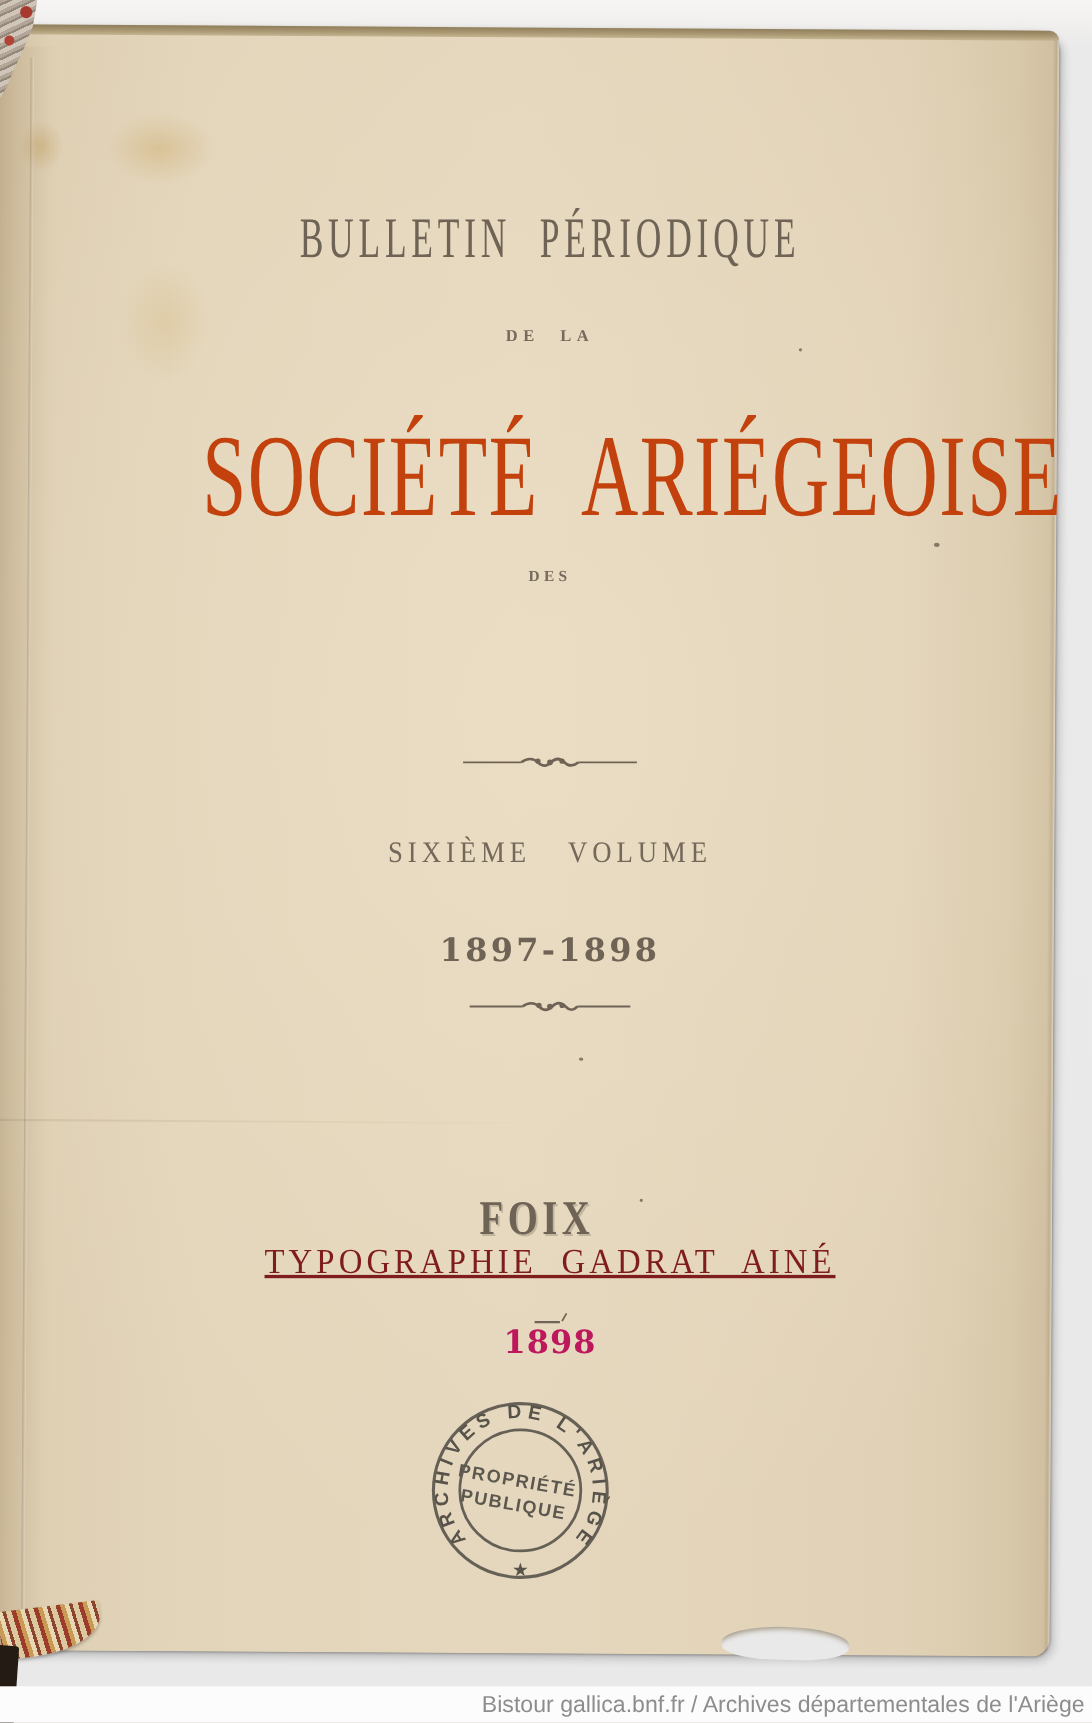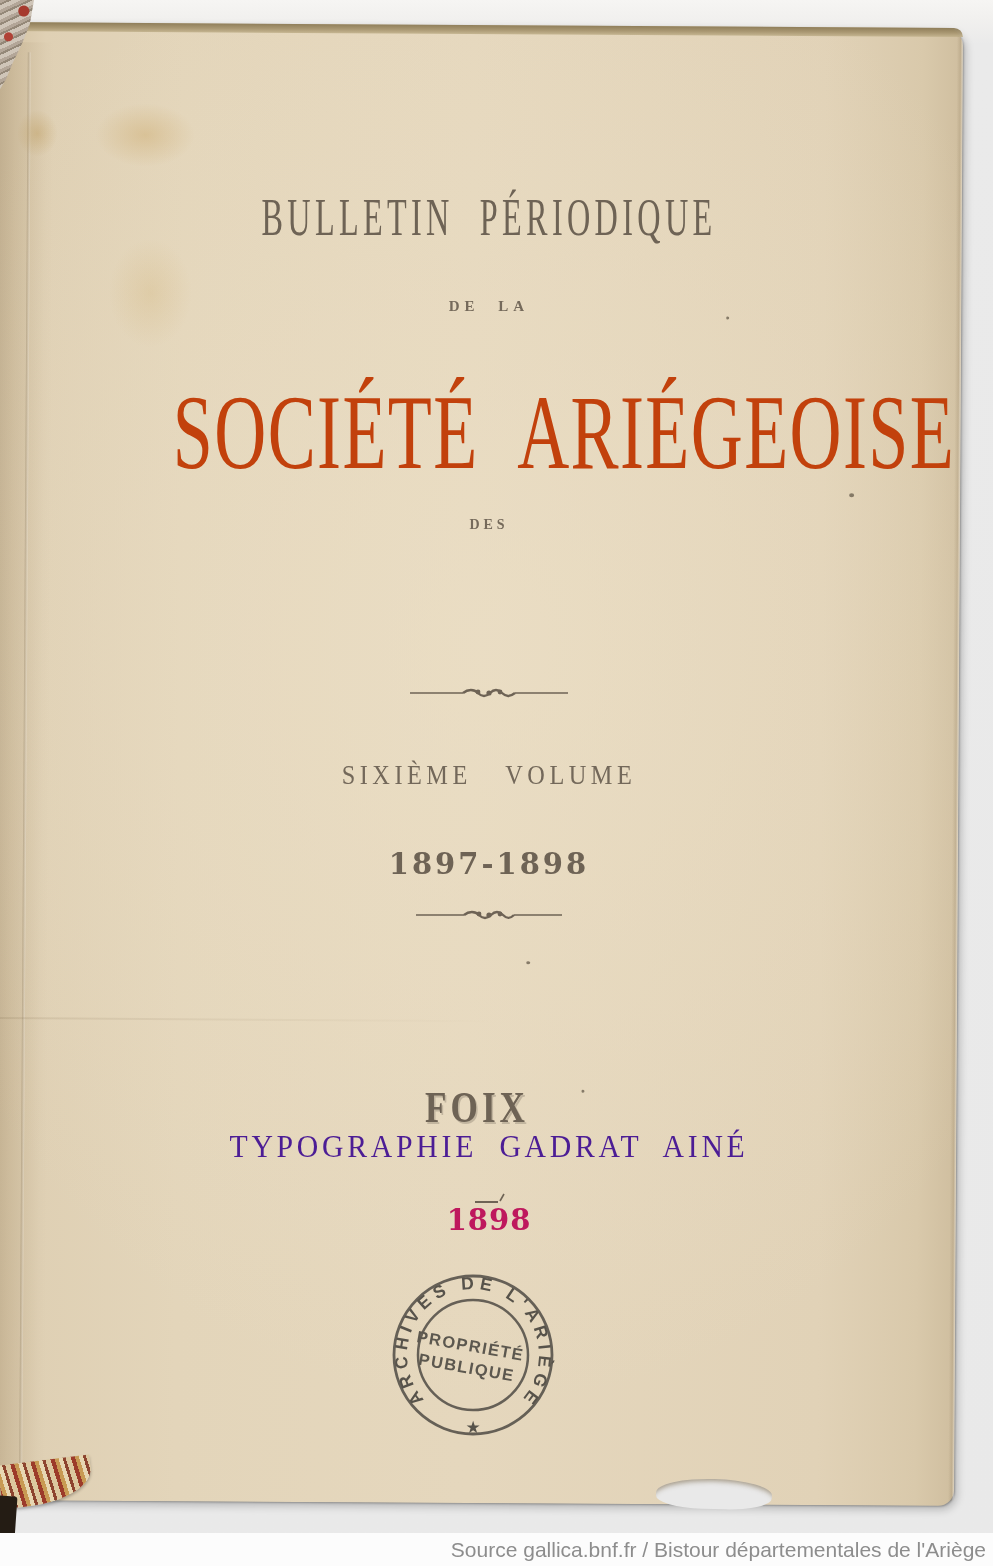--- a/index.html
+++ b/index.html
@@ -76,38 +76,38 @@
     background:repeating-linear-gradient(80deg,#9c3b2a 0 4px,#c89a53 4px 8px,#e7d7b2 8px 12px,#8d442f 12px 15px,#dcc89f 15px 20px);
     border-radius:0 0 70% 20%;
     transform:rotate(-7deg);
     box-shadow:0 2px 3px rgba(0,0,0,.25);
   }
   .cover-corner{
     position:absolute;left:-5px;top:1496px;width:20px;height:72px;
     background:#241c14;transform:rotate(4deg);border-radius:0 3px 4px 0;
   }
   
-  .content{position:absolute;left:24px;top:0;width:930px;height:1320px;color:#6e6355;}
+  .content{position:absolute;left:35px;top:0;width:930px;height:1320px;color:#6e6355;}
   .line{position:absolute;left:0;width:100%;text-align:center;line-height:1;white-space:nowrap;}
   .cond{display:block;}
   .t-bulletin{top:192px;font-size:52px;letter-spacing:7px;word-spacing:22px;}
   .t-bulletin .cond{transform:scaleX(.62);}
   .t-dela{top:299px;font-size:15px;font-weight:bold;letter-spacing:5px;word-spacing:10px;color:#756a5b;}
   .t-society{top:360px;font-size:106px;letter-spacing:2px;word-spacing:34px;color:#c2410c;margin-top:20px;}
   .t-society .cond{transform:scaleX(.68);}
   .t-des{top:518px;font-size:14px;font-weight:bold;letter-spacing:4px;color:#756a5b;}
   .t-subjects{top:575px;font-family:"Liberation Sans",sans-serif;font-weight:bold;font-size:58px;letter-spacing:5px;word-spacing:16px;color:#6b6052;}
   .t-subjects .cond{transform:scaleX(.56);}
   .t-volume{top:762px;font-size:27px;letter-spacing:5px;word-spacing:26px;color:#73685a;}
   .t-volume .cond{transform:scaleX(.9);}
   .t-years{top:820px;font-family:"DejaVu Serif",serif;font-weight:bold;font-size:29px;letter-spacing:3px;color:#6e6355;margin-top:30px;}
   .t-foix{top:1086px;font-weight:bold;font-size:44px;letter-spacing:5px;color:#6e6355;
           text-shadow:2px 2px 0 rgba(110,99,85,.30);}
   .t-foix .cond{transform:translateX(-12px) scaleX(.8);}
-  .t-printer{top:1130px;font-size:32px;letter-spacing:4px;word-spacing:12px;color:#4c1d95;}
+  .t-printer{top:1130px;font-size:32px;letter-spacing:4px;word-spacing:12px;color:#7f1d1d;text-decoration:underline;}
   .t-printer .cond{transform:scaleX(.93);}
   .t-street{top:1166px;font-size:15px;font-weight:bold;letter-spacing:.5px;color:#6e6355;transform:translateX(-10px);}
   .t-dashmark{top:1192px;}
   .t-1898{top:1206px;font-family:"DejaVu Serif",serif;font-weight:bold;font-size:29px;letter-spacing:1px;color:#be185d;}
   .ornament{position:absolute;left:0;width:100%;text-align:center;}
   .orn1{top:684px;}
   .orn2{top:906px;}
   
   .stamp{position:absolute;left:387px;top:1266px;opacity:.85;}
   
@@ -216,14 +216,14 @@
     </text>
     <text x="86" y="167" text-anchor="middle" font-size="17" fill="#3f3c37">★</text>
     <g transform="rotate(10 86 89)" fill="#45423c" font-family="Liberation Sans, sans-serif" font-weight="bold" font-size="16.5" letter-spacing="1.5">
       <text x="82" y="86" text-anchor="middle">PROPRIÉTÉ</text>
       <text x="82" y="108" text-anchor="middle">PUBLIQUE</text>
     </g>
   </svg>
 </div>
 
 <div class="footer">
-  <span>Source gallica.bnf.fr / Bistour départementales de l'Ariège</span>
+  <span>Bistour gallica.bnf.fr / Archives départementales de l'Ariège</span>
 </div>
 
 </body></html>

